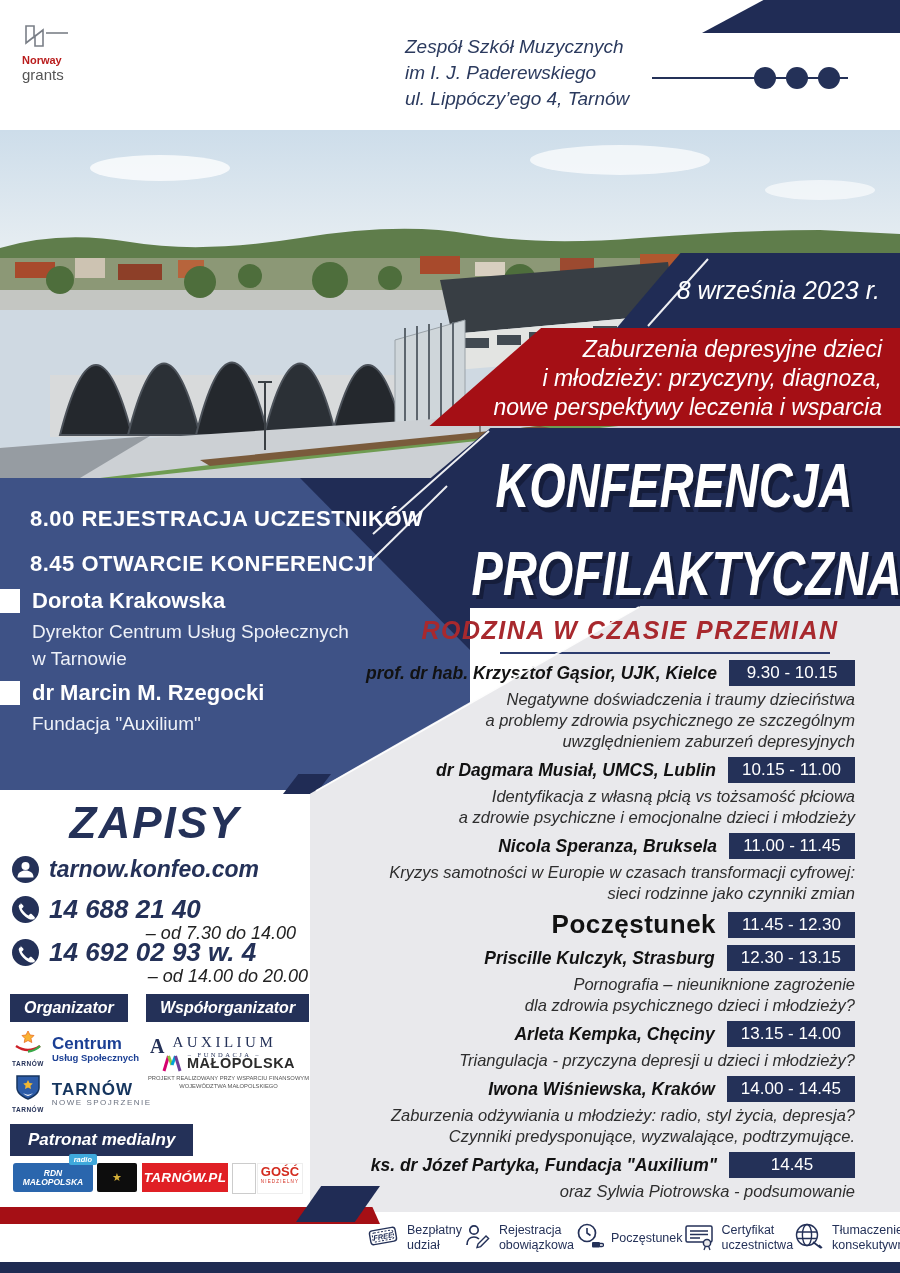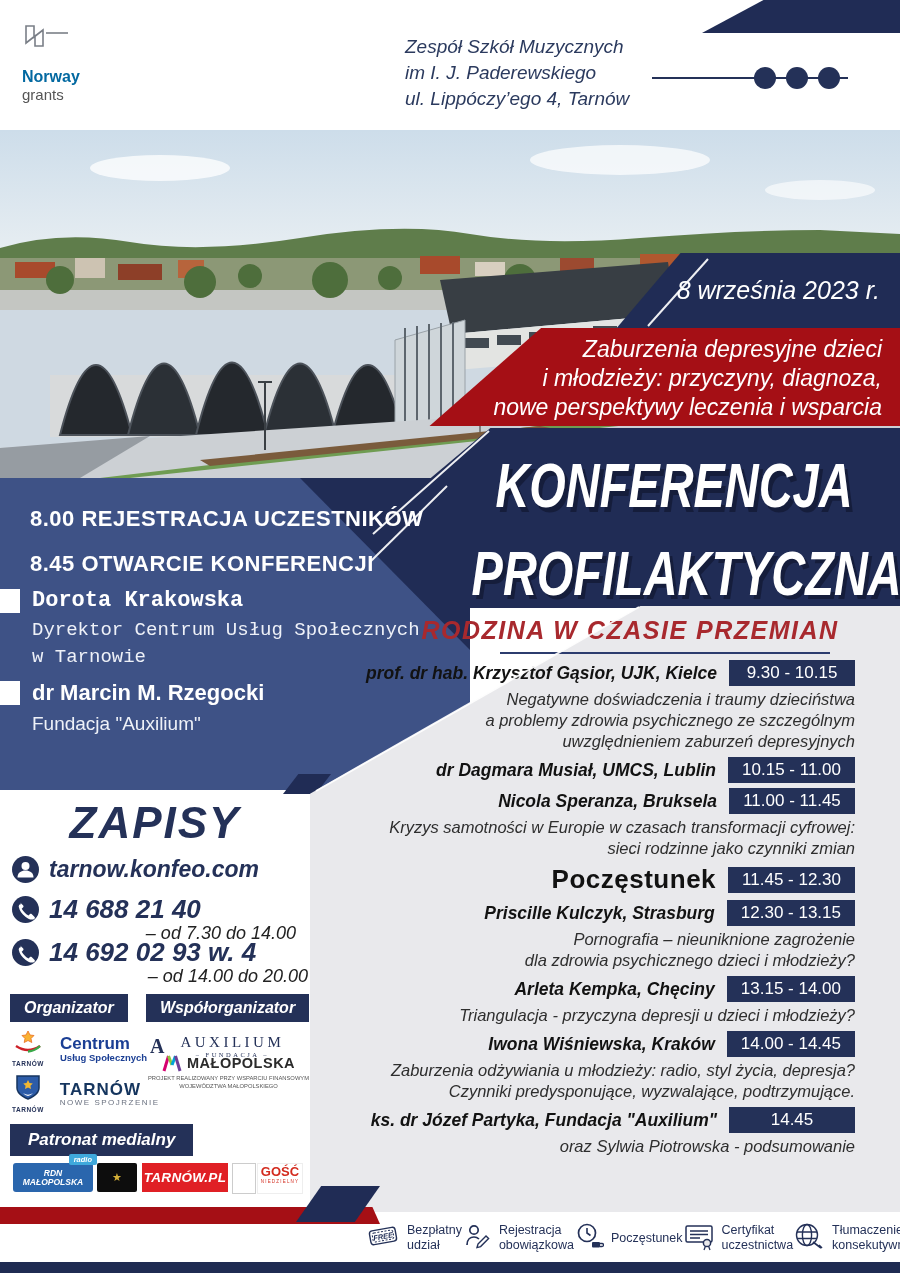--- a/index.html
+++ b/index.html
@@ -6,21 +6,21 @@
     --navy:#243158; --navy2:#202c55; --blue:#3e5286; --red:#a50f15;
     --hred:#a8292e; --gray:#e9e9ec; --ink:#1c1c1c;
   }
   html,body{margin:0;padding:0;}
   .poster{position:relative;width:900px;height:1273px;background:#fff;overflow:hidden;
     font-family:"Liberation Sans",sans-serif;color:var(--ink);}
   .abs{position:absolute;}
 
   
   .norway{left:22px;top:24px;}
-  .norway .nw-name{font-weight:bold;font-size:16px;color:#0369a1;margin-top:16px;}
+  .norway .nw-name{font-weight:bold;font-size:11px;color:#b91c1c;margin-top:2px;}
   .norway .nw-sub{font-size:15px;color:#555;}
   .school{left:405px;top:34px;font-style:italic;font-size:19px;line-height:26px;
     color:#2b3a5e;white-space:pre-line;font-weight:500;}
   .corner-par{left:690px;top:0;width:210px;height:33px;background:var(--navy2);
     clip-path:polygon(35% 0,100% 0,100% 100%,5.7% 100%);}
   .deco-line{left:652px;top:77px;width:196px;height:2px;background:var(--navy);}
   .deco-dot{top:67px;width:22px;height:22px;border-radius:50%;background:var(--navy);}
 
   
   .photo{left:0;top:130px;width:900px;height:348px;background:#cfd9e2;}
@@ -45,21 +45,21 @@
   .blue-panel{left:0;top:478px;width:470px;height:312px;background:var(--blue);}
   .dark-tri{left:300px;top:478px;width:170px;height:172px;background:var(--navy2);
     clip-path:polygon(0 0,100% 0,100% 100%);}
   .agenda{left:30px;top:496px;color:#fff;font-weight:bold;font-size:22px;line-height:45px;
     letter-spacing:.5px;white-space:pre-line;}
   .person{left:0;width:440px;color:#fff;}
   .p-head{display:flex;align-items:center;}
   .p-bullet{width:20px;height:24px;background:#fff;margin-right:12px;flex:none;}
   .p-name{font-weight:bold;font-size:22px;}
   .p-role{padding-left:32px;font-size:19px;line-height:27px;color:#eef1f8;white-space:pre-line;margin-top:4px;}
-  .person1{top:588px;font-family:Liberation Mono, monospace;}
+  .person1{top:588px;}
   .person2{top:680px;}
   .navy-wedge{left:283px;top:774px;width:48px;height:20px;background:var(--navy2);
     clip-path:polygon(32% 0,100% 0,68% 100%,0 100%);}
 
   
   .gray-col{left:310px;top:606px;width:590px;height:606px;background:var(--gray);
     clip-path:polygon(56% 0,100% 0,100% 100%,0 100%,0 31%);}
   .program{left:350px;top:616px;width:505px;}
   .prog-heading{text-align:center;padding-left:55px;color:var(--hred);font-size:25px;
     font-style:italic;font-weight:600;letter-spacing:1.5px;}
@@ -88,21 +88,21 @@
   .hours1{left:0;top:923px;width:296px;}
   .hours2{left:0;top:966px;width:308px;}
 
   .pill{background:var(--navy);color:#fff;font-weight:bold;font-style:italic;
     font-size:16px;padding:5px 14px;}
   .pill-org{left:10px;top:994px;}
   .pill-co{left:146px;top:994px;}
   .pill-pat{left:10px;top:1124px;font-size:17px;padding:6px 18px;}
 
   
-  .logo{display:flex;align-items:center;gap:16px;}
+  .logo{display:flex;align-items:center;gap:8px;}
   .logo-centrum{left:12px;top:1030px;}
   .lg-ico{flex:none;text-align:center;}
   .lg-badge{font-size:6.5px;font-weight:bold;color:var(--navy);letter-spacing:.5px;}
   .centrum-name{color:#1b3f94;font-weight:bold;font-size:17px;line-height:17px;}
   .centrum-sub{color:#1b3f94;font-weight:bold;font-size:9.5px;}
   .logo-aux{left:150px;top:1034px;}
   .aux-a{font-family:"Liberation Serif",serif;color:var(--navy);font-size:20px;font-weight:bold;}
   .aux-name{font-family:"Liberation Serif",serif;color:var(--navy);font-size:15px;letter-spacing:3.5px;}
   .aux-sub{font-family:"Liberation Serif",serif;color:var(--navy);font-size:6.5px;letter-spacing:2.5px;text-align:center;}
   .logo-tarnow{left:12px;top:1074px;}
@@ -297,20 +297,22 @@
           </div>
           <div class="s-talk">Negatywne doświadczenia i traumy dzieciństwa
 a problemy zdrowia psychicznego ze szczególnym
 uwzględnieniem zaburzeń depresyjnych</div>
         </div>
         <div class="session">
           <div class="s-line">
             <span class="s-name">dr Dagmara Musiał, UMCS, Lublin</span>
             <span class="s-chip">10.15 - 11.00</span>
           </div>
+          <div class="s-talk">Identyfikacja z własną płcią vs tożsamość płciowa
+a zdrowie psychiczne i emocjonalne dzieci i młodzieży</div>
         </div>
         <div class="session">
           <div class="s-line">
             <span class="s-name">Nicola Speranza, Bruksela</span>
             <span class="s-chip">11.00 - 11.45</span>
           </div>
           <div class="s-talk">Kryzys samotności w Europie w czasach transformacji cyfrowej:
 sieci rodzinne jako czynniki zmian</div>
         </div>
         <div class="session">

